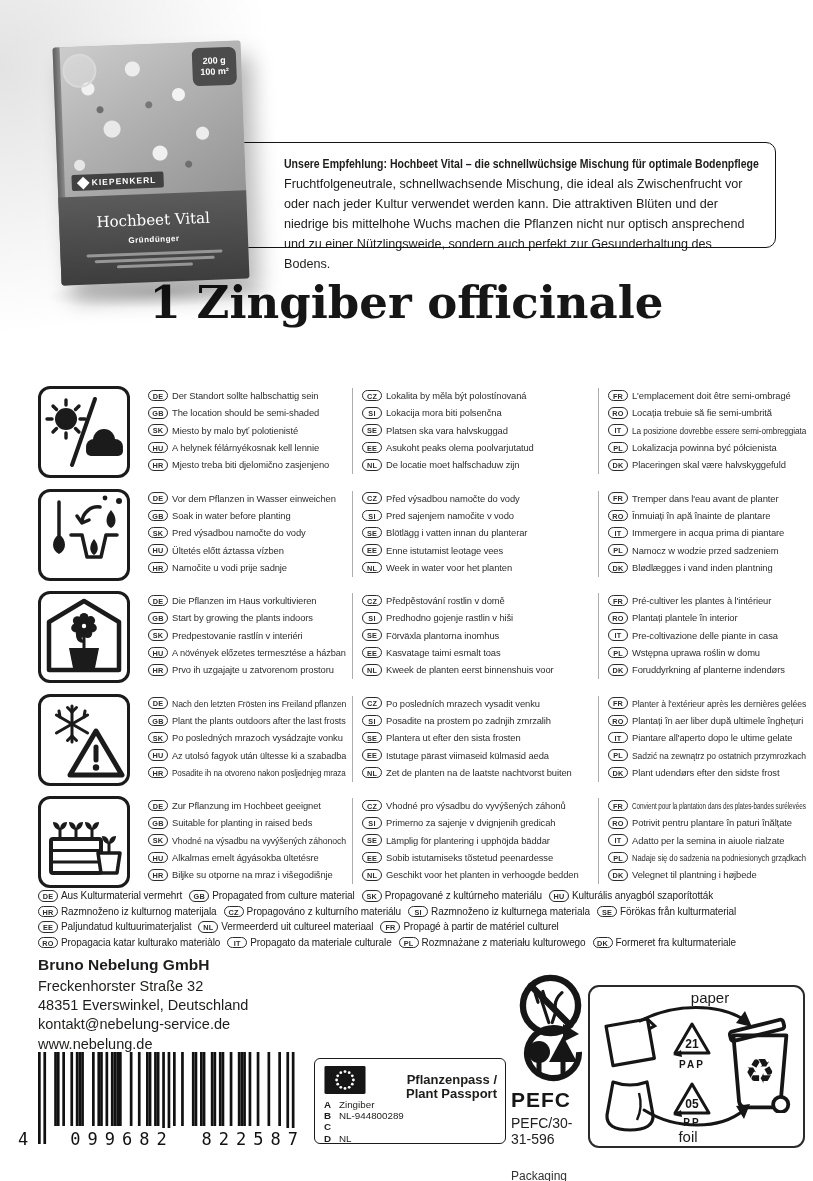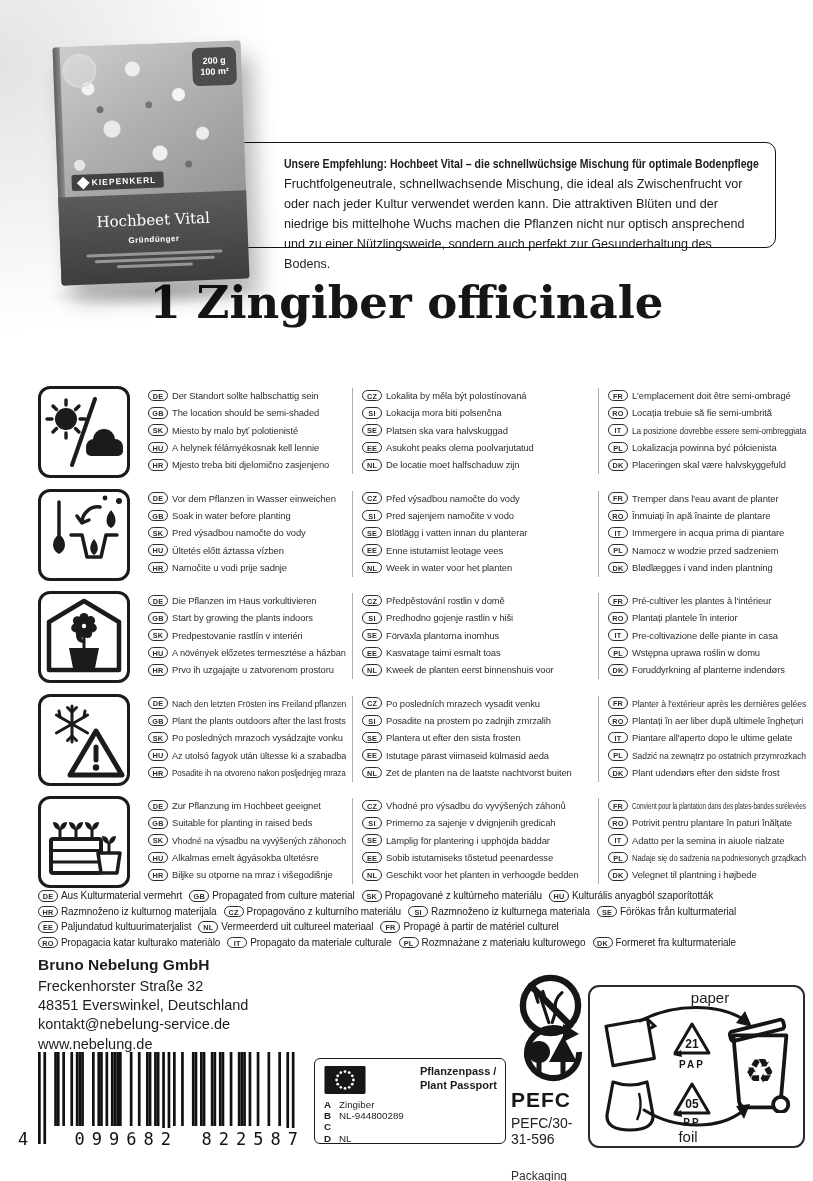--- a/index.html
+++ b/index.html
@@ -76,27 +76,27 @@
   .prop-item .ptxt{font-size:10px;letter-spacing:-.1px;color:#222;}
   
   .company{position:absolute;left:38px;top:956px;}
   .company-name{font-size:15.5px;font-weight:bold;margin-bottom:3px;}
   .company-line{font-size:14.5px;line-height:19.2px;color:#1d1d1b;}
   
   .barcode{position:absolute;left:18px;top:1052px;width:290px;height:98px;}
   .barcode svg{position:absolute;left:20px;top:0;}
   .bc-digit{position:absolute;font-family:"DejaVu Sans Mono",monospace;font-size:17px;color:#111;
         top:76px;background:#fff;height:22px;line-height:22px;}
-  .bc-lead{left:0;} .bc-g1{left:48px;width:112px;text-align:right;letter-spacing:7px;}
+  .bc-lead{left:0;} .bc-g1{left:48px;width:112px;text-align:center;letter-spacing:7px;}
   .bc-g2{left:175px;width:112px;text-align:right;letter-spacing:7px;}
   
   .passport{position:absolute;left:314px;top:1058px;width:192px;height:86px;border:1.7px solid #1b1b1b;
         border-radius:6px;box-sizing:border-box;background:#fff;}
   .eu-flag{position:absolute;left:9px;top:7px;width:42px;height:28px;}
-  .pp-title{position:absolute;right:8px;top:6px;font-size:11px;font-weight:bold;line-height:13.5px;}
+  .pp-title{position:absolute;right:8px;top:14px;text-align:right;font-size:13px;font-weight:bold;line-height:13.5px;}
   .pp-rows{position:absolute;left:9px;top:40px;right:6px;}
   .pp-row{display:flex;height:11.2px;align-items:center;}
   .pp-key{width:15px;font-weight:bold;font-size:9.8px;}
   .pp-val{font-size:9.8px;}
   
   .nofood{position:absolute;left:517px;top:972px;width:67px;height:67px;}
   .pefc{position:absolute;left:511px;top:1024px;width:80px;text-align:left;}
   .pefc-name{font-size:21px;font-weight:bold;letter-spacing:1px;margin-top:2px;color:#161616;}
   .pefc-code{font-size:14px;margin-top:3px;color:#222;}
   .pefc-label{font-size:12px;margin-top:22px;color:#333;}

